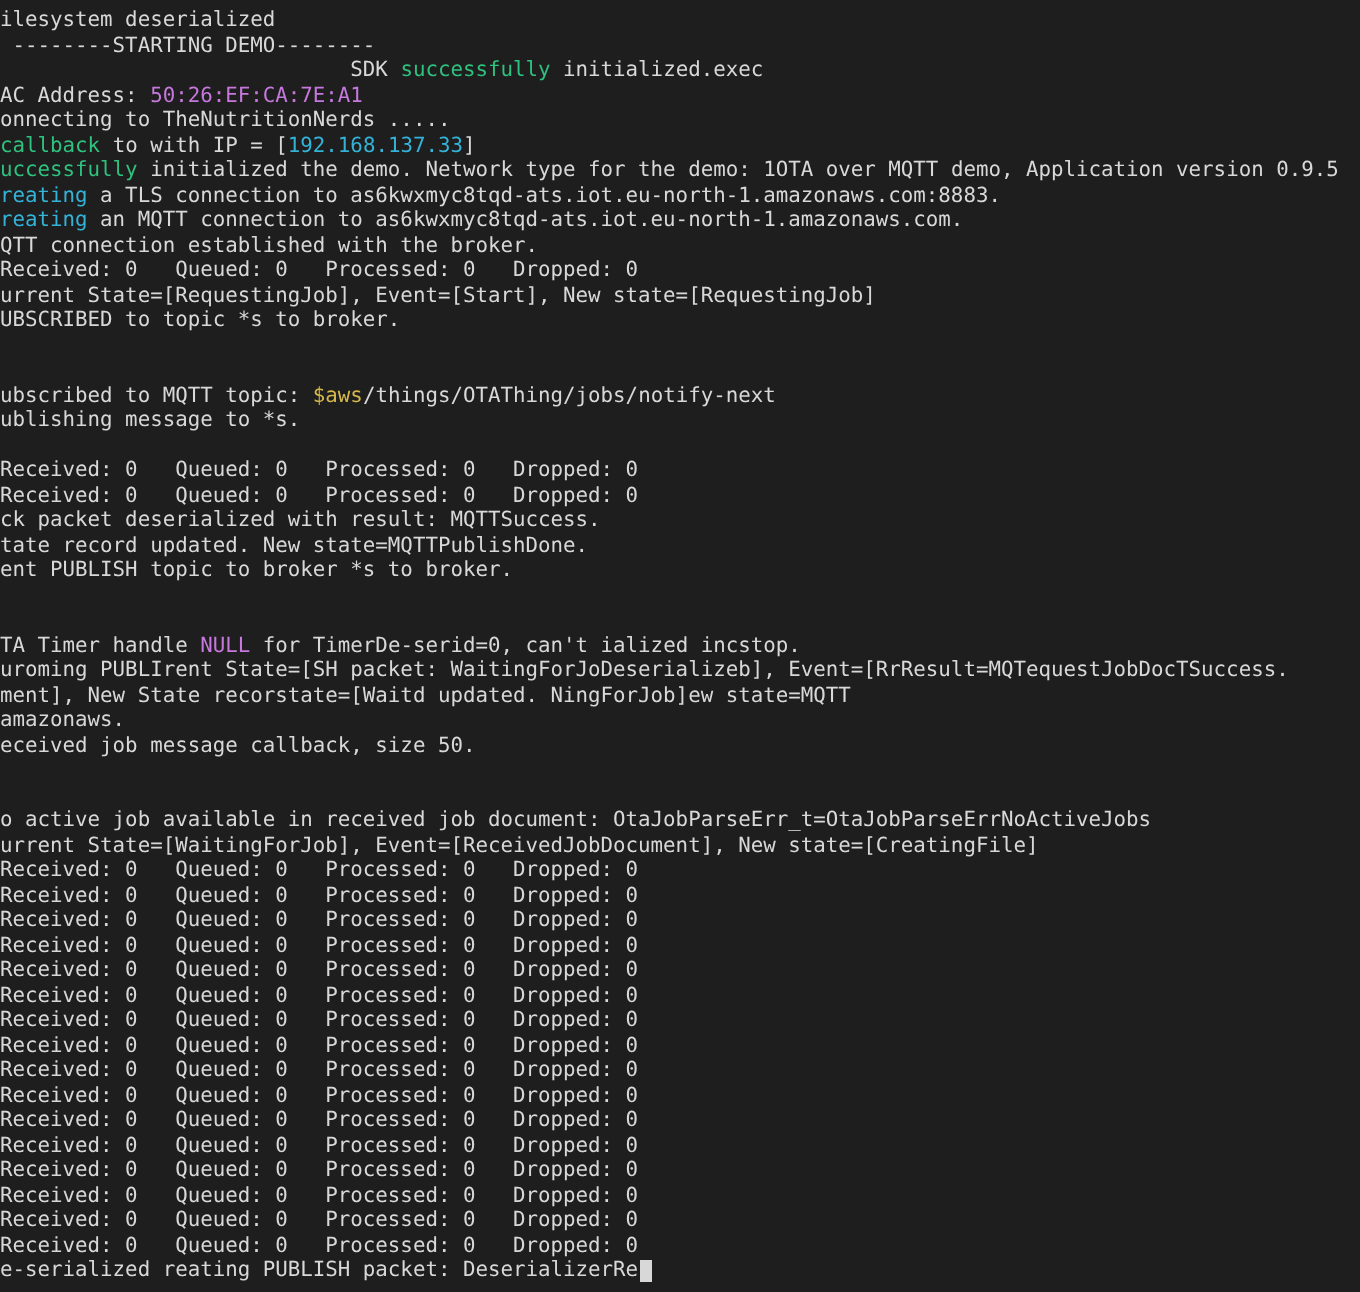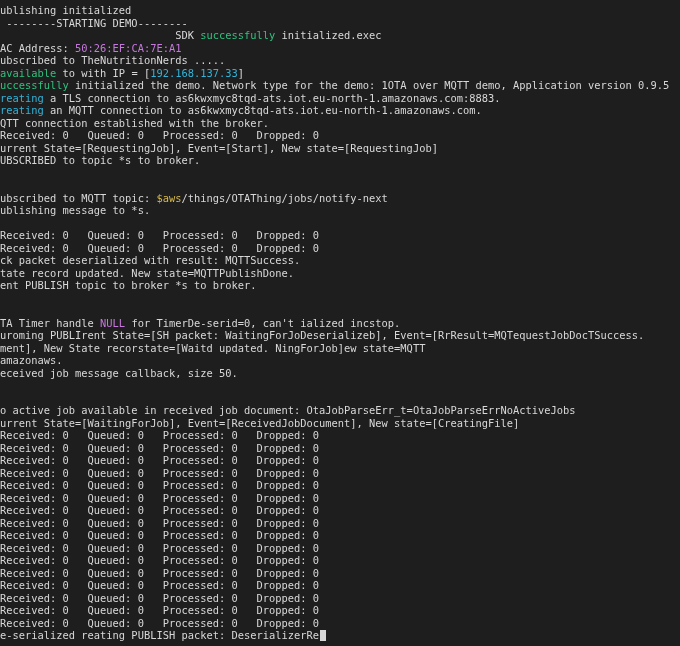--- a/index.html
+++ b/index.html
@@ -28,26 +28,26 @@
     width: 6px;
     height: 11px;
     background: #d8d8d8;
     vertical-align: text-bottom;
     margin-left: 1px;
   }
 </style>
 </head>
 <body>
 
-<pre class="terminal" id="terminal"><span><span>ublishing initialized</span></span>
+<pre class="terminal" id="terminal"><span><span>ilesystem deserialized</span></span>
 <span><span> --------STARTING DEMO--------</span></span>
 <span><span>                            SDK </span><span class="g">successfully</span><span> initialized.exec</span></span>
 <span><span>AC Address: </span><span class="m">50:26:EF:CA:7E:A1</span></span>
-<span><span>ubscribed to TheNutritionNerds .....</span></span>
-<span><span class="g">available </span><span>to with IP = [</span><span class="c">192.168.137.33</span><span>]</span></span>
+<span><span>onnecting to TheNutritionNerds .....</span></span>
+<span><span class="g">callback </span><span>to with IP = [</span><span class="c">192.168.137.33</span><span>]</span></span>
 <span><span class="g">uccessfully </span><span>initialized the demo. Network type for the demo: 1OTA over MQTT demo, Application version 0.9.5</span></span>
 <span><span class="c">reating </span><span>a TLS connection to as6kwxmyc8tqd-ats.iot.eu-north-1.amazonaws.com:8883.</span></span>
 <span><span class="c">reating </span><span>an MQTT connection to as6kwxmyc8tqd-ats.iot.eu-north-1.amazonaws.com.</span></span>
 <span><span>QTT connection established with the broker.</span></span>
 <span><span>Received: 0   Queued: 0   Processed: 0   Dropped: 0</span></span>
 <span><span>urrent State=[RequestingJob], Event=[Start], New state=[RequestingJob]</span></span>
 <span><span>UBSCRIBED to topic *s to broker.</span></span>
 <span><span></span></span>
 <span><span></span></span>
 <span><span>ubscribed to MQTT topic: </span><span class="y">$aws</span><span>/things/OTAThing/jobs/notify-next</span></span>

